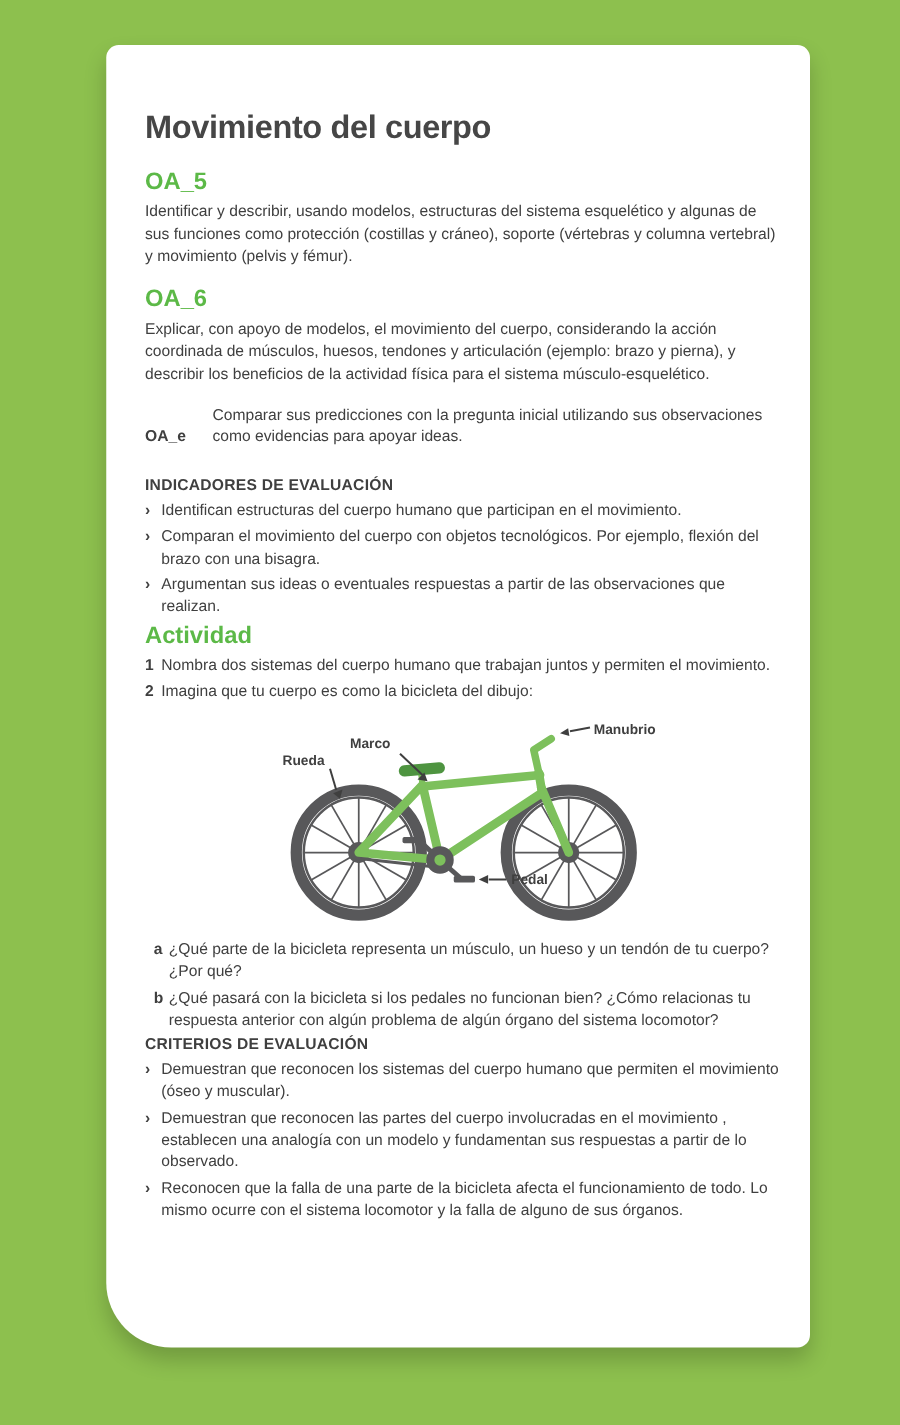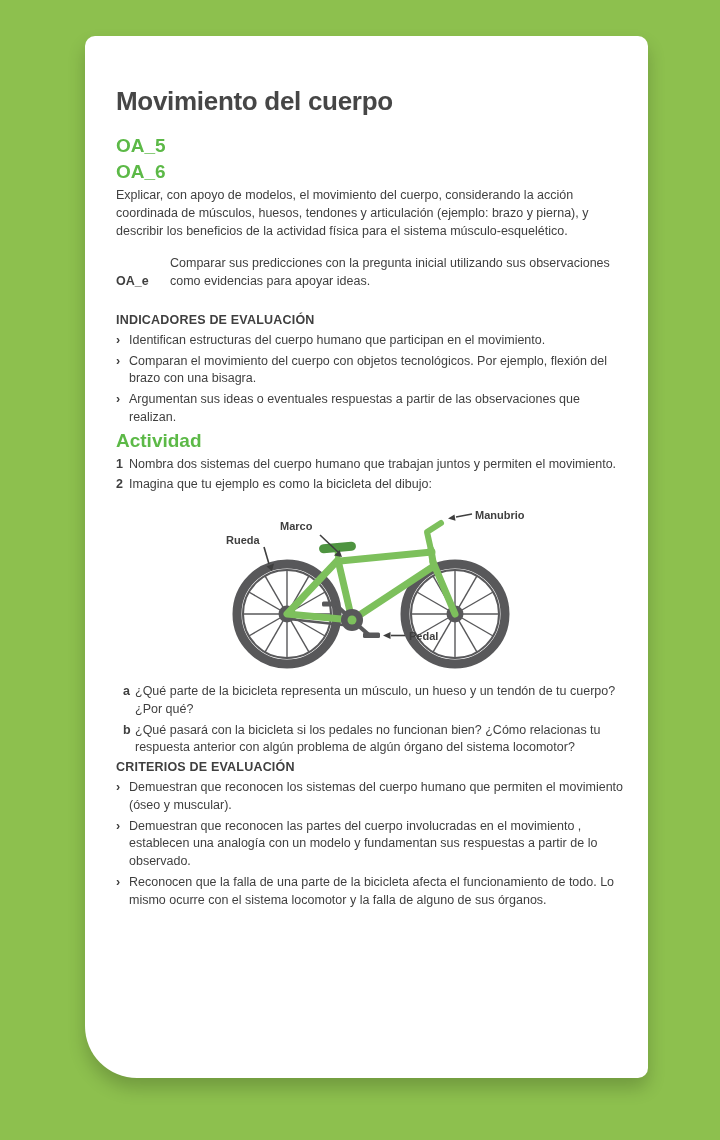--- a/index.html
+++ b/index.html
@@ -62,20 +62,21 @@
 </head>
 <body>
 
 <div class="page">
   <main class="card">
 
     <h1>Movimiento del cuerpo</h1>
 
     <section>
       <h2 class="green">OA_5</h2>
+      <p class="body">Identificar y describir, usando modelos, estructuras del sistema esquelético y algunas de sus funciones como protección (costillas y cráneo), soporte (vértebras y columna vertebral) y movimiento (pelvis y fémur).</p>
     </section>
 
     <section>
       <h2 class="green">OA_6</h2>
       <p class="body">Explicar, con apoyo de modelos, el movimiento del cuerpo, considerando la acción coordinada de músculos, huesos, tendones y articulación (ejemplo: brazo y pierna), y describir los beneficios de la actividad física para el sistema músculo-esquelético.</p>
     </section>
 
     <div class="oae">
       <span class="label">OA_e</span>
       <span class="text">Comparar sus predicciones con la pregunta inicial utilizando sus observaciones como evidencias para apoyar ideas.</span>
@@ -102,21 +103,21 @@
     <section>
       <h2 class="green activity-head">Actividad</h2>
 
       <ol class="nlist">
         <li>
           <span class="num">1</span>
           <span>Nombra dos sistemas del cuerpo humano que trabajan juntos y permiten el movimiento.</span>
         </li>
         <li>
           <span class="num">2</span>
-          <span>Imagina que tu ejemplo es como la bicicleta del dibujo:</span>
+          <span>Imagina que tu cuerpo es como la bicicleta del dibujo:</span>
         </li>
       </ol>
 
       <figure>
         <svg width="320" height="175" viewBox="0 0 320 175" xmlns="http://www.w3.org/2000/svg">
 
           <g stroke="#58585a">
             <circle cx="75" cy="112" r="50" fill="none" stroke-width="9"></circle>
             <circle cx="75" cy="112" r="44" fill="none" stroke-width="2"></circle>
             <g stroke-width="1.4">

